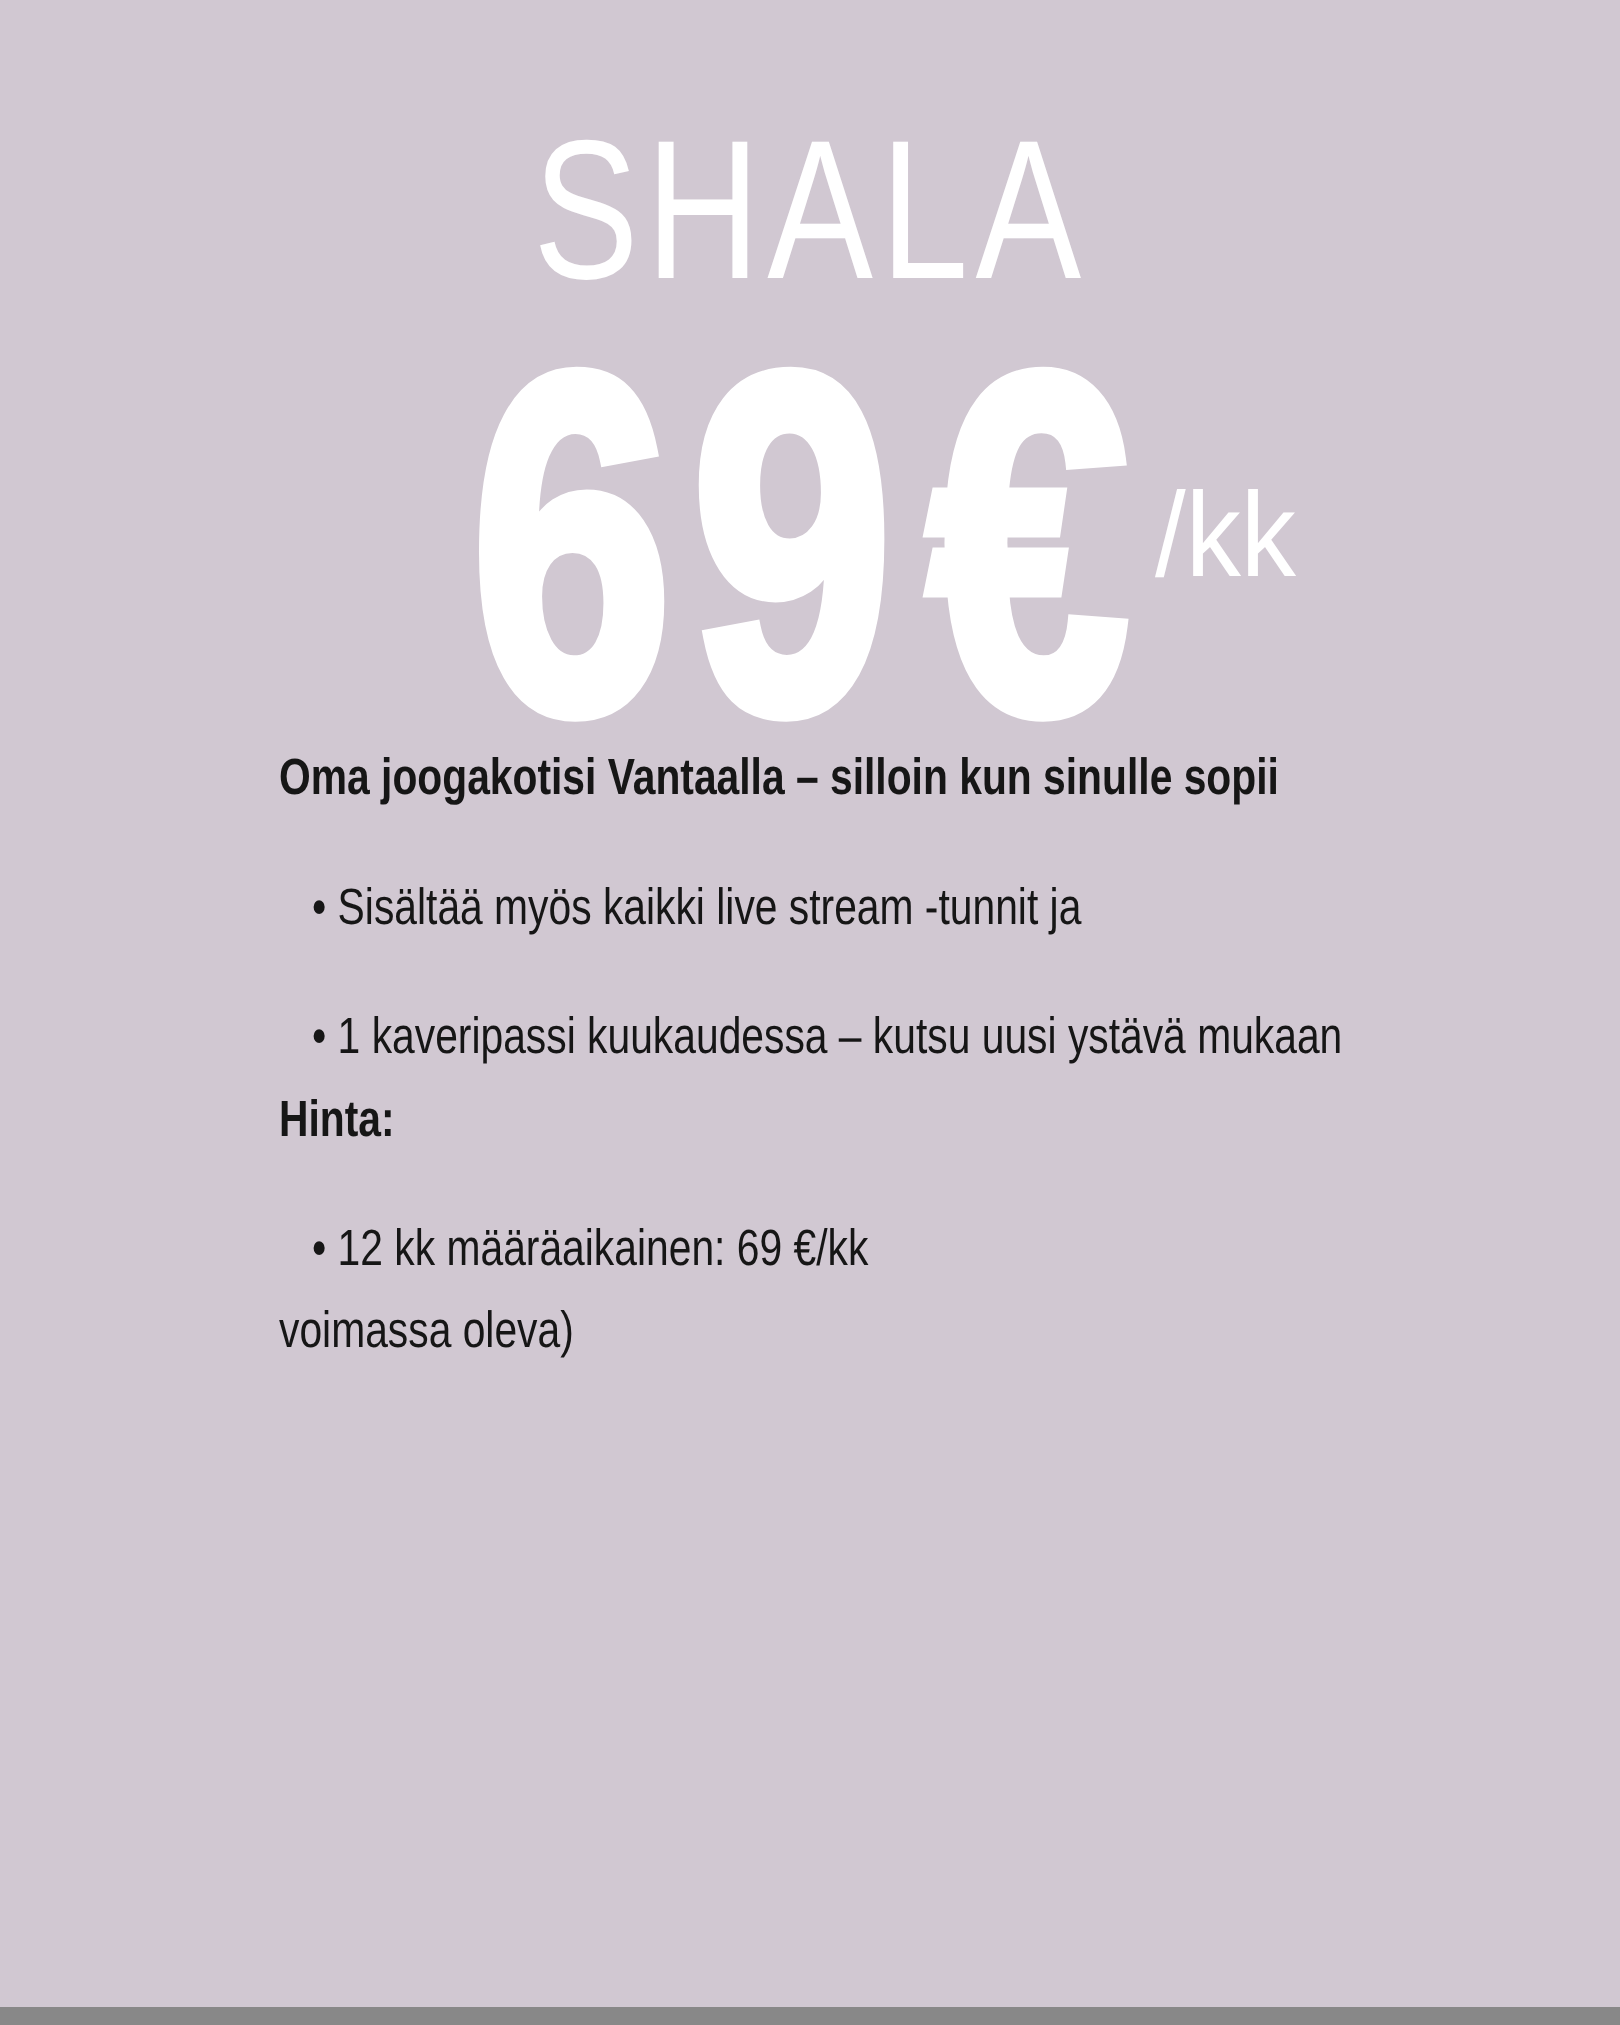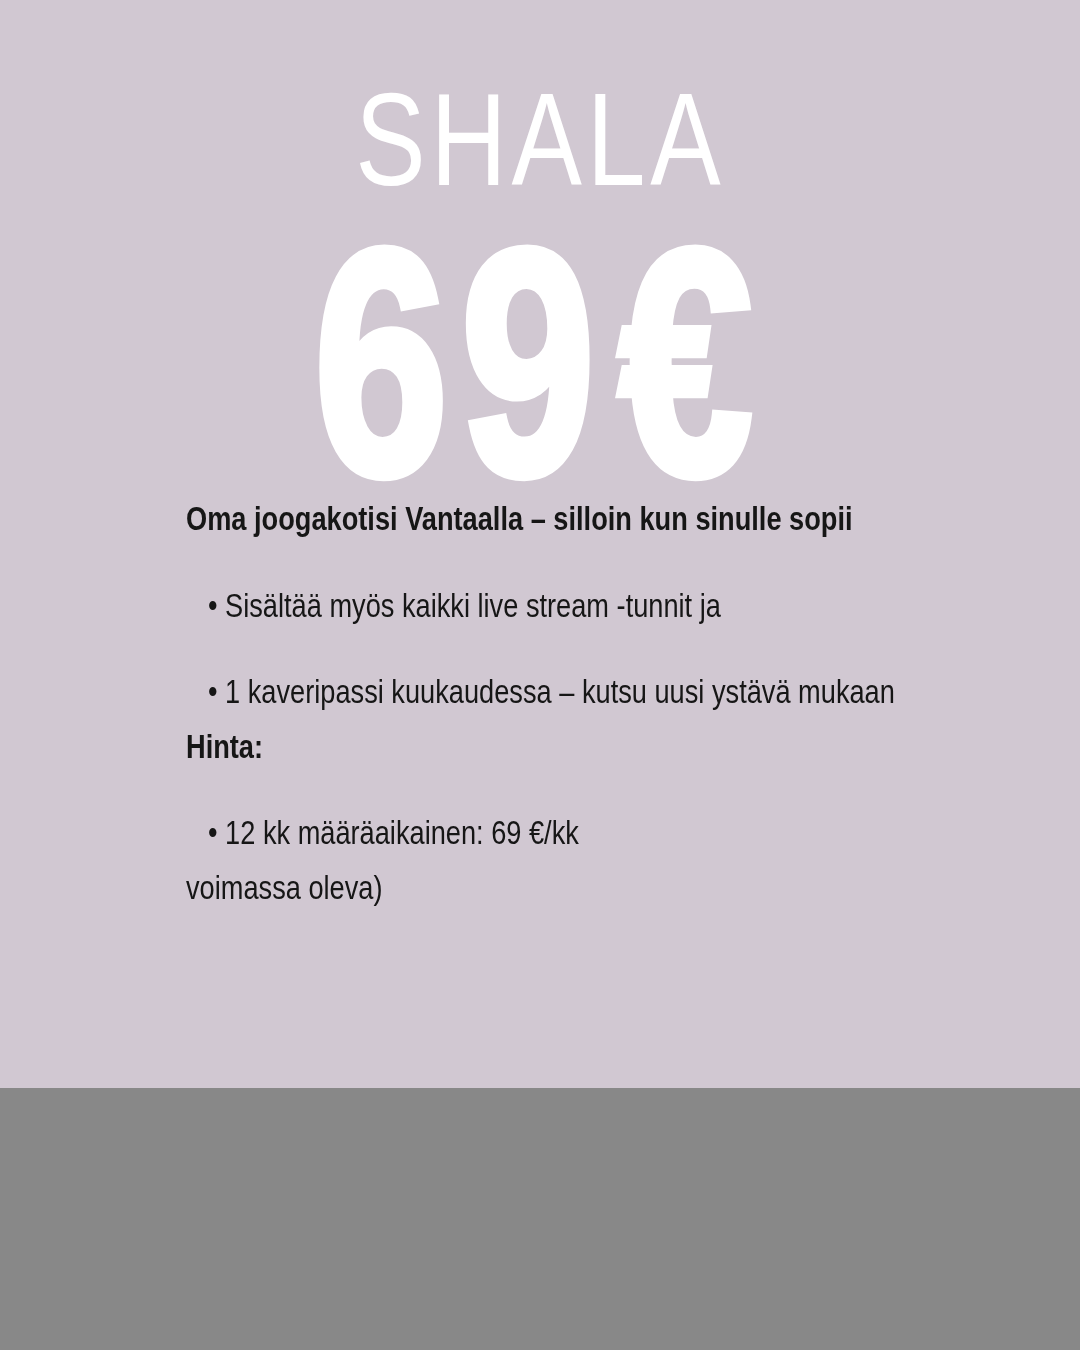--- a/index.html
+++ b/index.html
@@ -3,21 +3,21 @@
 <meta charset="utf-8">
 <style>
   html, body {
     margin: 0;
     padding: 0;
     background: #888;
   }
   .canvas {
     position: relative;
     width: 1080px;
-    height: 1088px;
+    height: 1338px;
     overflow: hidden;
     background: #d1c8d2;
     font-family: "Liberation Sans", sans-serif;
     color: #161616;
   }
   
   .brand {
     position: absolute;
     left: 0;
     right: 0;
@@ -90,20 +90,23 @@
 <body>
 
 <div class="canvas">
 
   <div class="brand">
     <span class="scx-c">SHALA</span>
   </div>
 
   <div class="price-big"><span>69</span><span class="currency">€</span></div>
 
+  <div class="price-unit">
+    <span class="scx-l">/kk</span>
+  </div>
 
   <div class="body-text">
     <div class="line bold"><span class="scx">Oma joogakotisi Vantaalla – silloin kun sinulle sopii</span></div>
     <div class="line indent"><span class="scx">• Sisältää myös kaikki live stream -tunnit ja</span></div>
     <div class="line indent"><span class="scx">• 1 kaveripassi kuukaudessa – kutsu uusi ystävä mukaan</span></div>
     <div class="line bold"><span class="scx">Hinta:</span></div>
     <div class="line indent"><span class="scx">• 12 kk määräaikainen: 69 €/kk</span></div>
     <div class="line"><span class="scx">voimassa oleva)</span></div>
   </div>
 

